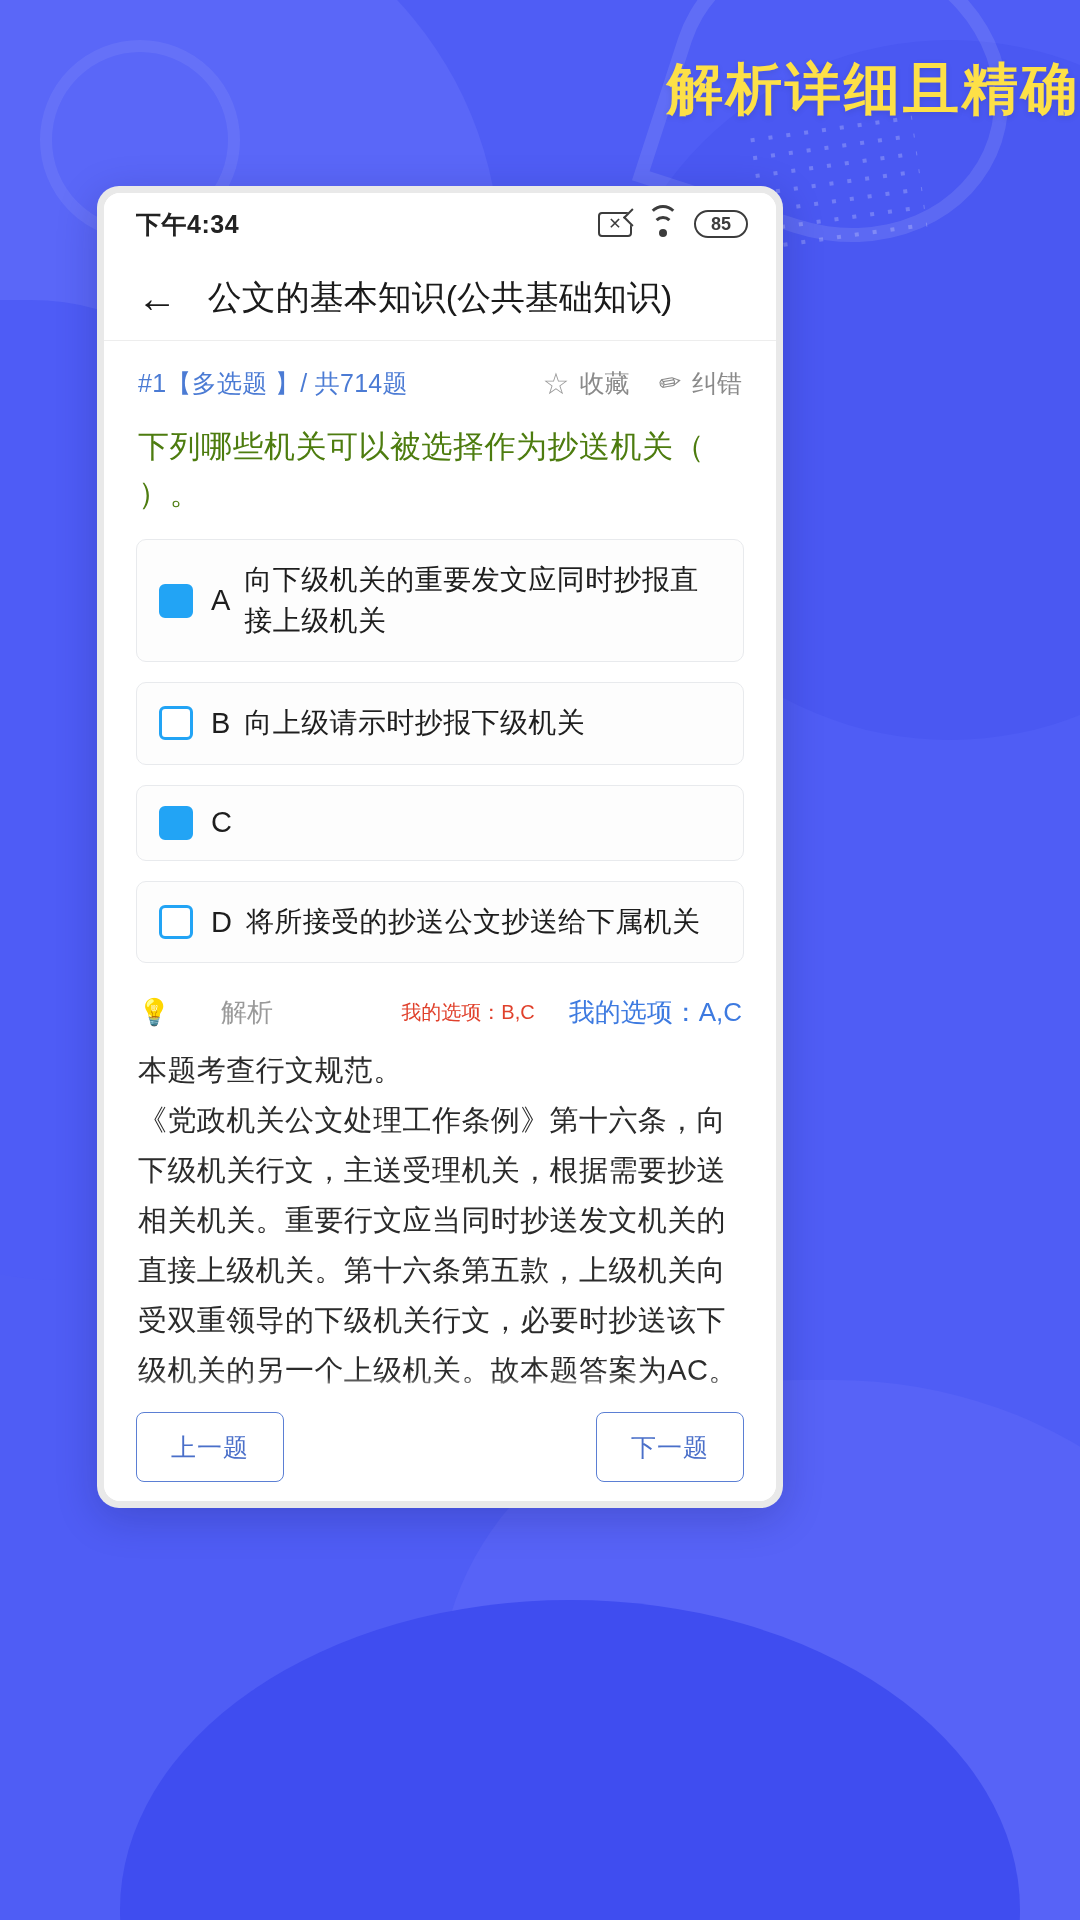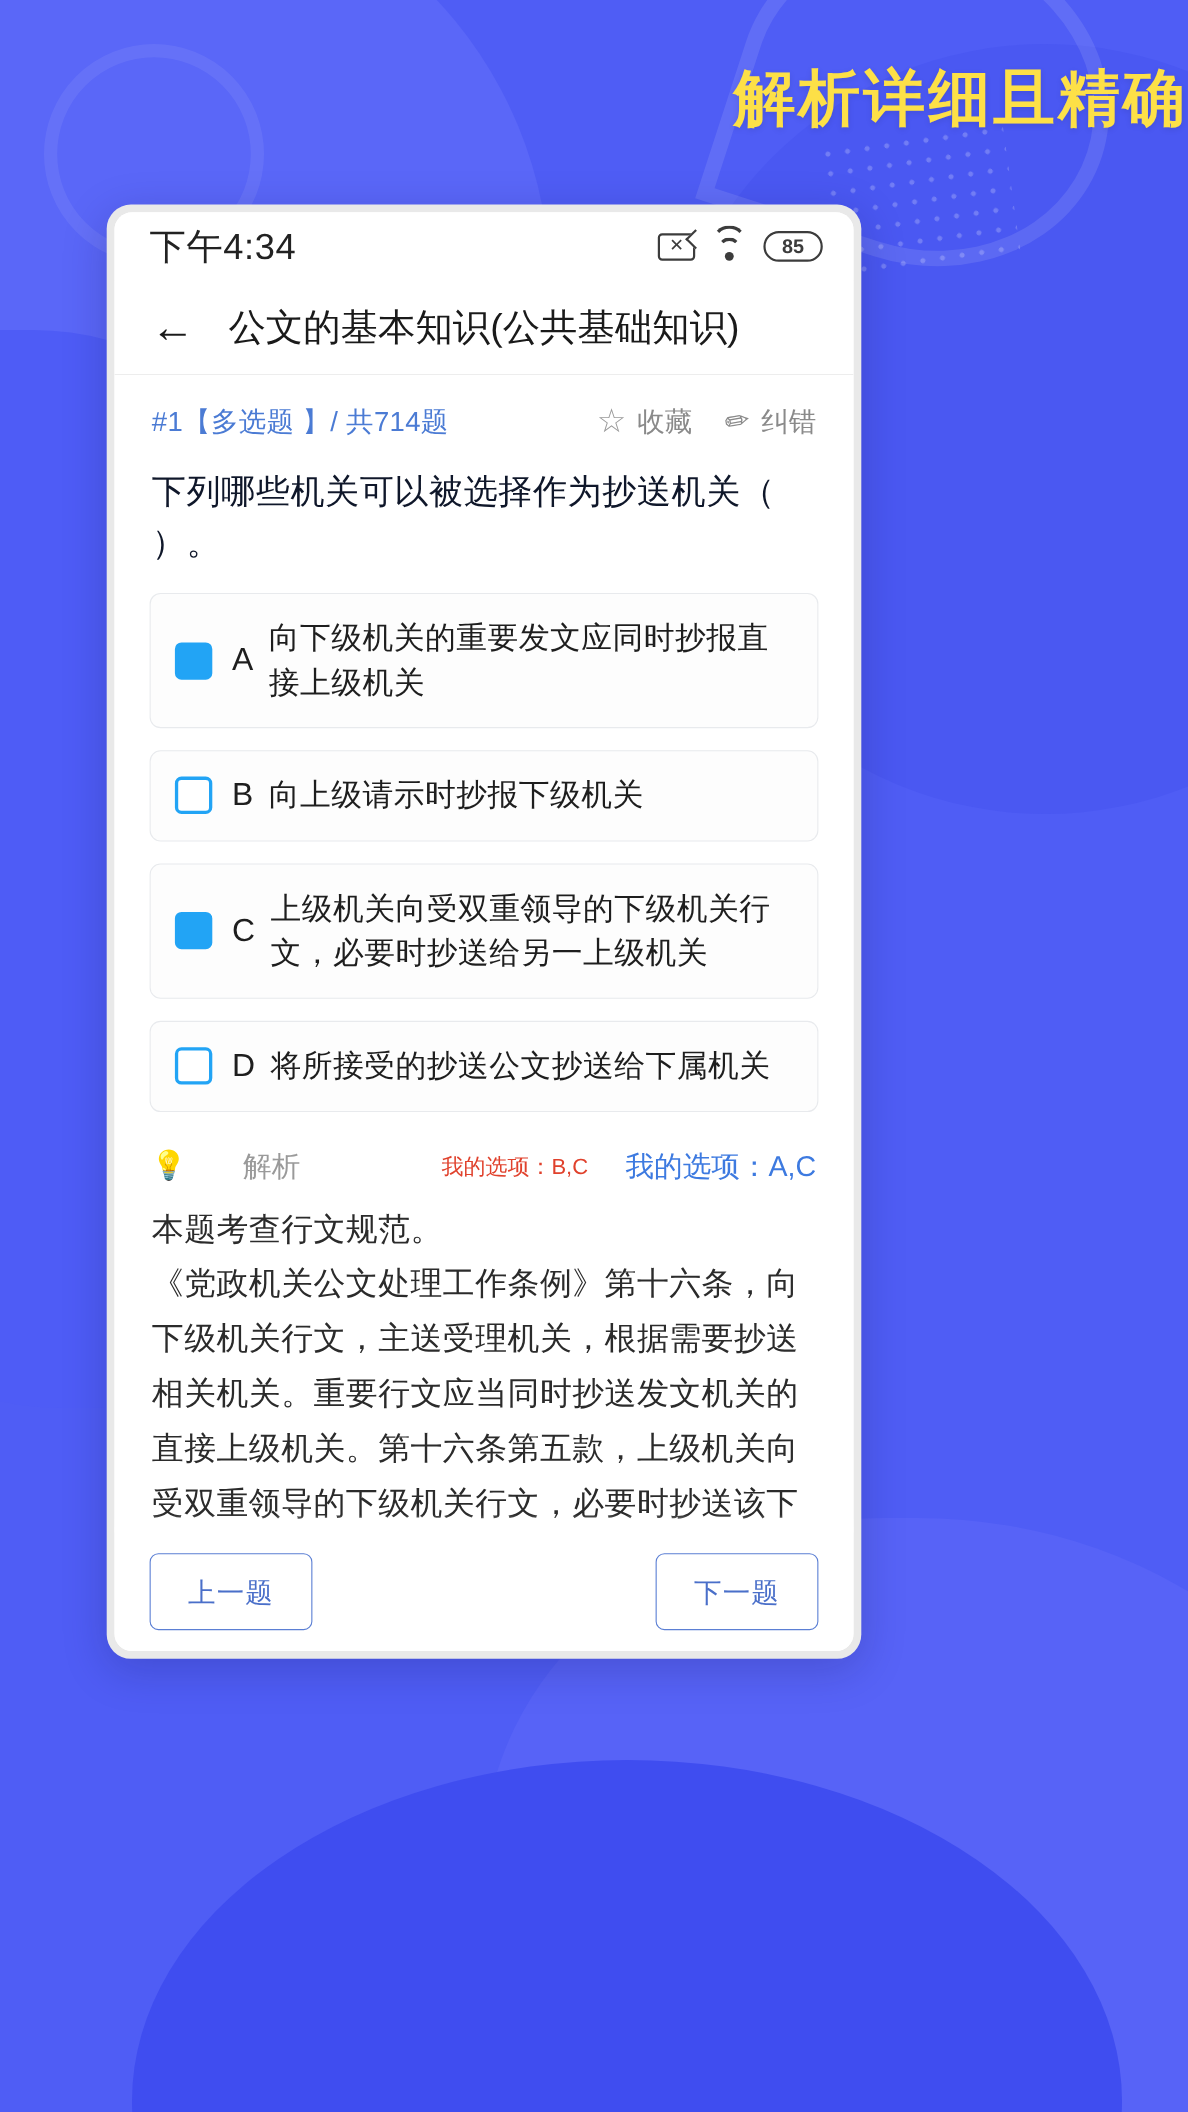--- a/index.html
+++ b/index.html
@@ -93,21 +93,21 @@
   }
 
   
   .statusbar {
     height: 62px; flex: 0 0 62px;
     display: flex; align-items: center; justify-content: space-between;
     padding: 0 28px 0 32px;
     background: #fff;
   }
   .status-time {
-    font-size: 33px; font-weight: normal; color: #222;
+    font-size: 25px; font-weight: bold; color: #222;
     letter-spacing: 0.5px;
   }
   .status-icons { display: flex; align-items: center; gap: 14px; }
   .icon-sim {
     width: 34px; height: 25px;
     border: 2.6px solid #3c3c3c;
     border-radius: 4px;
     position: relative;
     display: flex; align-items: center; justify-content: center;
     font-size: 16px; color: #3c3c3c; font-weight: bold;
@@ -183,21 +183,21 @@
     font-size: 25px; color: #4b7bd4; font-weight: 500;
     letter-spacing: 0.3px;
   }
   .meta-actions { margin-left: auto; display: flex; align-items: center; gap: 30px; }
   .meta-act { display: flex; align-items: center; gap: 10px; cursor: pointer; }
   .meta-act-label { font-size: 25px; color: #8a8a8a; }
   .star-icon { font-size: 30px; color: #9a9a9a; line-height: 1; }
   .pencil-icon { font-size: 27px; color: #8a8a8a; line-height: 1; transform: rotate(-10deg); }
 
   .question-text {
-    font-size: 31px; color: #0f172a; line-height: 1.5;
+    font-size: 31px; color: #4d7c0f; line-height: 1.5;
     padding: 16px 2px 8px 2px;
     letter-spacing: 0.5px;
   }
 
   .options { padding-top: 14px; }
   .option {
     display: flex; align-items: center;
     border: 1px solid #e8eaed;
     border-radius: 10px;
     background: #fdfdfd;
@@ -337,21 +337,20 @@
 
         <div class="option">
           <div class="checkbox"></div>
           <div class="opt-letter">B</div>
           <div class="opt-text">向上级请示时抄报下级机关</div>
         </div>
 
         <div class="option">
           <div class="checkbox checked"></div>
           <div class="opt-letter">C</div>
-          <div class="opt-text">上级机关向受双重领导的下级机关行文，必要时抄送给另一上级机关</div>
         </div>
 
         <div class="option">
           <div class="checkbox"></div>
           <div class="opt-letter">D</div>
           <div class="opt-text">将所接受的抄送公文抄送给下属机关</div>
         </div>
 
       </div>
 

